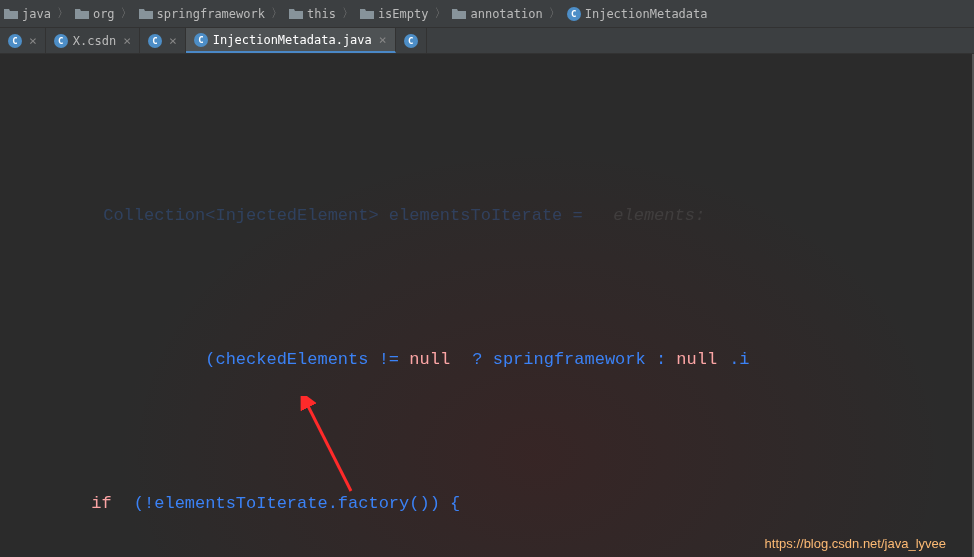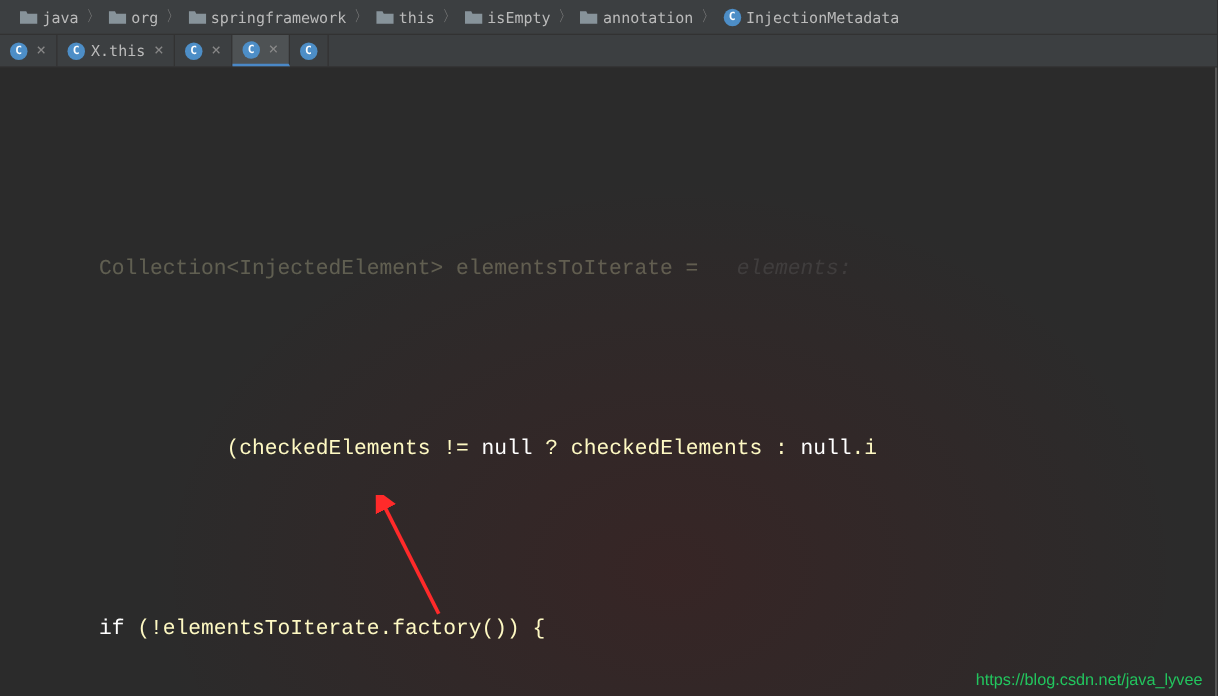--- a/index.html
+++ b/index.html
@@ -8,21 +8,21 @@
       background: #2b2b2b;
       font-family: "Microsoft YaHei", Menlo, Consolas, monospace;
       overflow: hidden; position: relative;
       color: #a9b7c6;
     }
     
     .breadcrumb {
       height: 28px; background: #3c3f41;
       border-bottom: 1px solid #323232;
       display: flex; align-items: center;
-      padding-left: 12px; font-size: 12px; color: #bbbbbb;
+      padding-left: 0; font-size: 12px; color: #bbbbbb;
       white-space: nowrap;
     }
     .bc-item { display: inline-flex; align-items: center; gap: 4px; padding: 0 4px; }
     .bc-sep { color: #808080; padding: 0 2px; }
     .folder-icon { width: 14px; height: 12px; display: inline-block; }
     .class-icon {
       width: 14px; height: 14px; border-radius: 50%;
       background: #4d8ec7; display: inline-flex;
       align-items: center; justify-content: center;
       font-size: 9px; color: #fff; font-weight: bold;
@@ -58,35 +58,35 @@
     .editor-bg-overlay {
       position: absolute; inset: 0;
       background: radial-gradient(ellipse at 55% 80%, rgba(90,20,20,0.25), transparent 55%);
       pointer-events: none;
     }
     .code-line {
       position: relative; height: 36px;
       padding-left: 18px;
     }
     
-    .t  { color: #fef9c3; }
-    .kw { color: #ffffff; }       
+    .t  { color: #3b82f6; margin-left: 12px; }
+    .kw { color: #fca5a5; }       
     .hint { color: #787878; font-style: italic; }
     .rightedge {
       position: absolute; right: 0; top: 54px; bottom: 0; width: 2px;
       background: #555555;
     }
     
     .arrow {
       position: absolute; left: 296px; top: 396px;
       width: 80px; height: 100px; pointer-events: none;
     }
     .watermark {
-      position: absolute; right: 12px; bottom: 6px;
-      font-size: 13px; color: #22c55e;
+      position: absolute; right: 28px; bottom: 6px;
+      font-size: 13px; color: #fdba74;
       font-family: Arial, sans-serif;
     }
   </style>
 </head>
 <body>
 
 <div class="breadcrumb">
   <span class="bc-item">
     <span class="folder-icon"><svg viewBox="0 0 14 12">
           <path fill="#87939a" d="M0 1h5l1 2h8v8H0z"></path>
@@ -135,42 +135,43 @@
   </span>
 </div>
 
 <div class="tabs">
   <div class="tab">
     <span class="class-icon">C</span>
     <span class="tab-close">×</span>
   </div>
   <div class="tab">
     <span class="class-icon">C</span>
-    <span>X.this</span>
+    <span>X.csdn</span>
     <span class="tab-close">×</span>
   </div>
   <div class="tab">
     <span class="class-icon">C</span>
     <span class="tab-close">×</span>
   </div>
   <div class="tab active">
     <span class="class-icon">C</span>
+    <span>InjectionMetadata.java</span>
     <span class="tab-close">×</span>
   </div>
   <div class="tab" style="flex:0 0 20px;justify-content:center">
     <span class="class-icon">C</span>
   </div>
 </div>
 
 <div class="editor">
   <div class="editor-bg-overlay"></div>
 
   <div class="code-line" style="opacity:.25"><span class="t">      </span><span class="t">Collection&lt;InjectedElement&gt; elementsToIterate =   </span><span class="hint">elements:</span></div>
 
-  <div class="code-line"><span class="t">                </span><span class="t">(checkedElements != </span><span class="kw">null</span><span class="t"> ? checkedElements : </span><span class="kw">null</span><span class="t">.i</span></div>
+  <div class="code-line"><span class="t">                </span><span class="t">(checkedElements != </span><span class="kw">null</span><span class="t"> ? springframework : </span><span class="kw">null</span><span class="t">.i</span></div>
 
   <div class="code-line"><span class="t">      </span><span class="kw">if</span><span class="t"> (!elementsToIterate.factory()) {</span></div>
 
   
 
   
 
   
 
   

